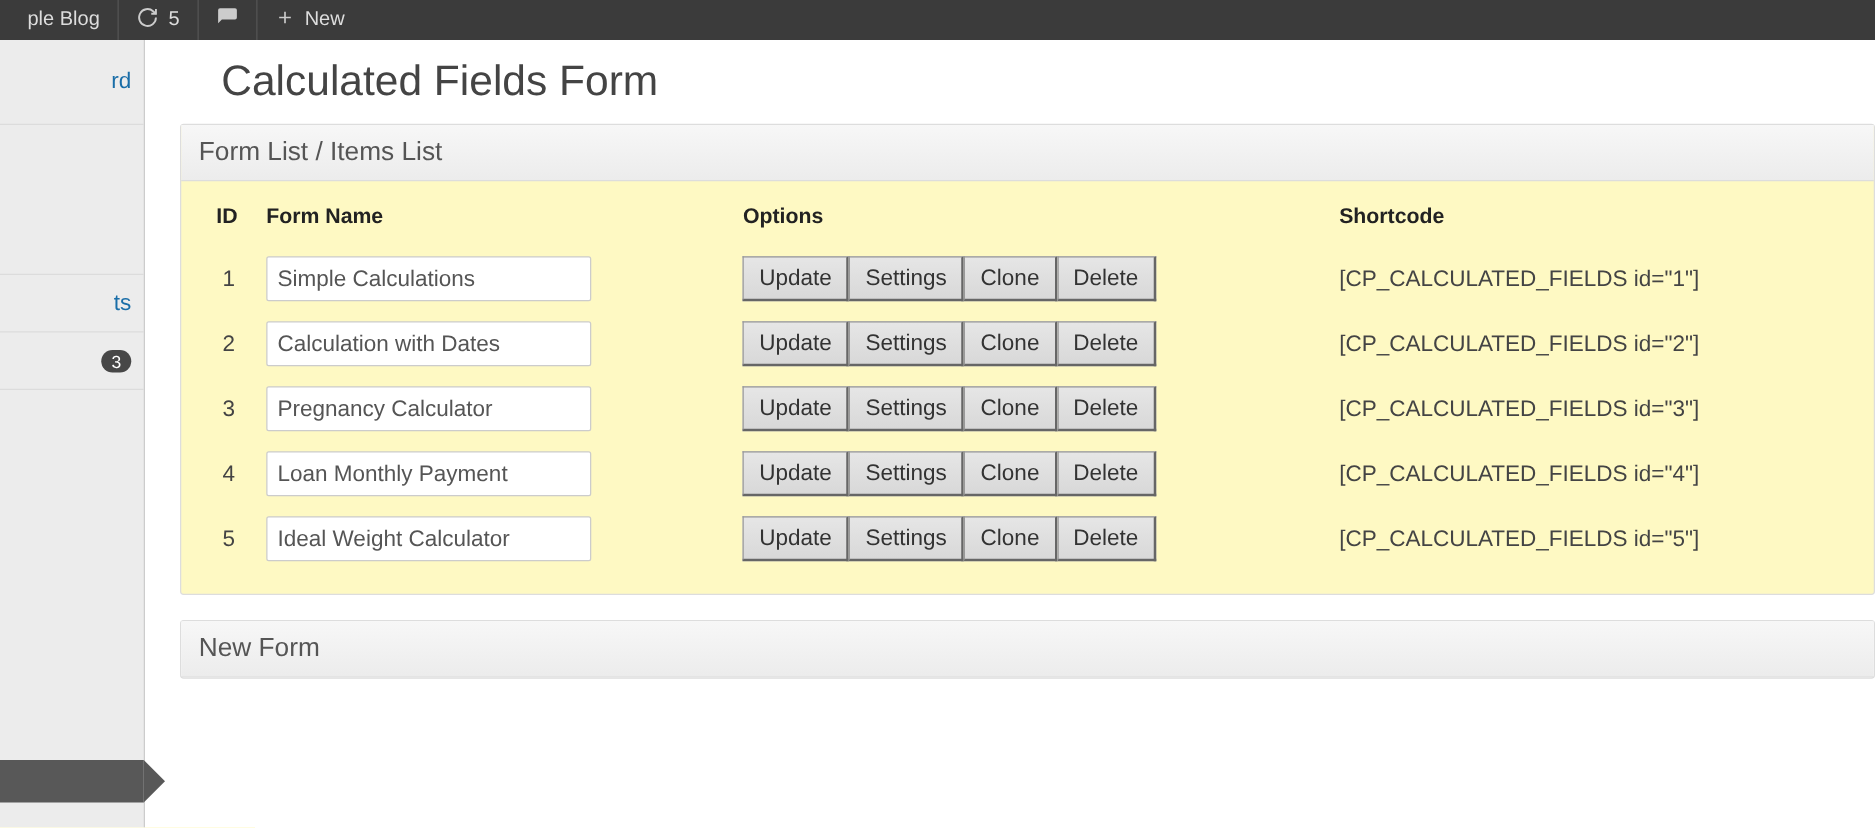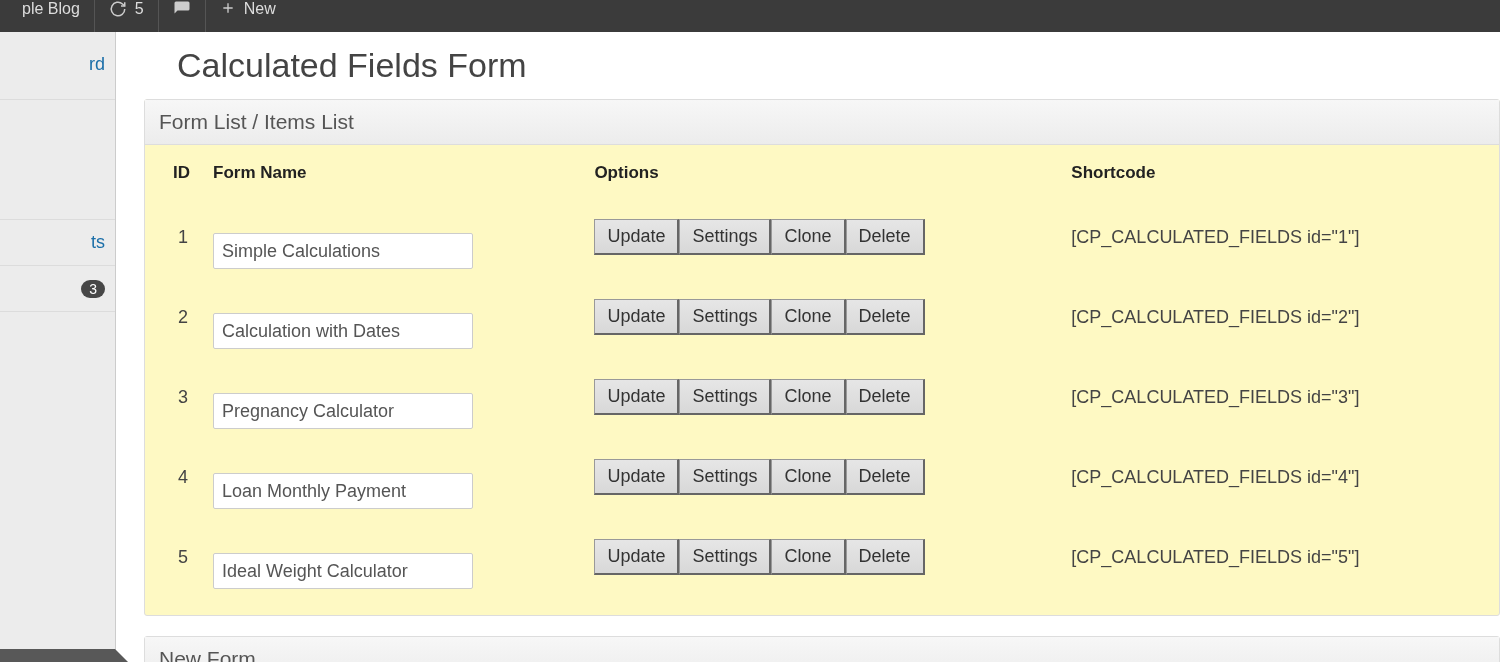--- a/index.html
+++ b/index.html
@@ -19,20 +19,21 @@
     color: #d0d0d0;
     display: flex;
     align-items: center;
     font-size: 16px;
     padding: 0 8px;
     justify-content: space-between;
   }
   .adminbar-left, .adminbar-right { display: flex; align-items: center; height: 100%; }
   .adminbar-item {
     display: flex;
+    align-items: center;
     gap: 8px;
     padding: 0 14px;
     height: 100%;
     border-right: 1px solid #555;
     cursor: pointer;
     color: #ddd;
   }
   .adminbar-item:last-child { border-right: none; }
   .adminbar .avatar {
     width: 20px; height: 20px; background: #aaa; display:inline-block; margin-left:6px;
@@ -88,21 +89,21 @@
 
   table.forms { border-collapse: collapse; width:100%; }
   table.forms th {
     text-align:left; font-size:17px; font-weight:bold; color:#222;
     padding: 6px 10px 14px 10px;
   }
   table.forms td { padding: 8px 10px; vertical-align: middle; font-size:18px; color:#444;}
   table.forms td.idcol { text-align:center; width:40px; }
   input.formname {
     width: 260px; height:36px; padding:4px 8px; font-size:18px;
-    border:1px solid #ccc; border-radius:2px; color:#555;margin-top:28px;
+    border:1px solid #ccc; border-radius:2px; color:#555;
   }
   .opt-buttons { display:flex; }
   button.opt {
     font-size:18px; color:#333; padding:6px 12px;
     background: linear-gradient(#e6e6e6,#d8d8d8);
     border:1px solid #999;
     border-right:2px solid #666; border-bottom:2px solid #666;
     cursor:pointer;
   }
   .shortcode { font-size:19px; color:#444; }

